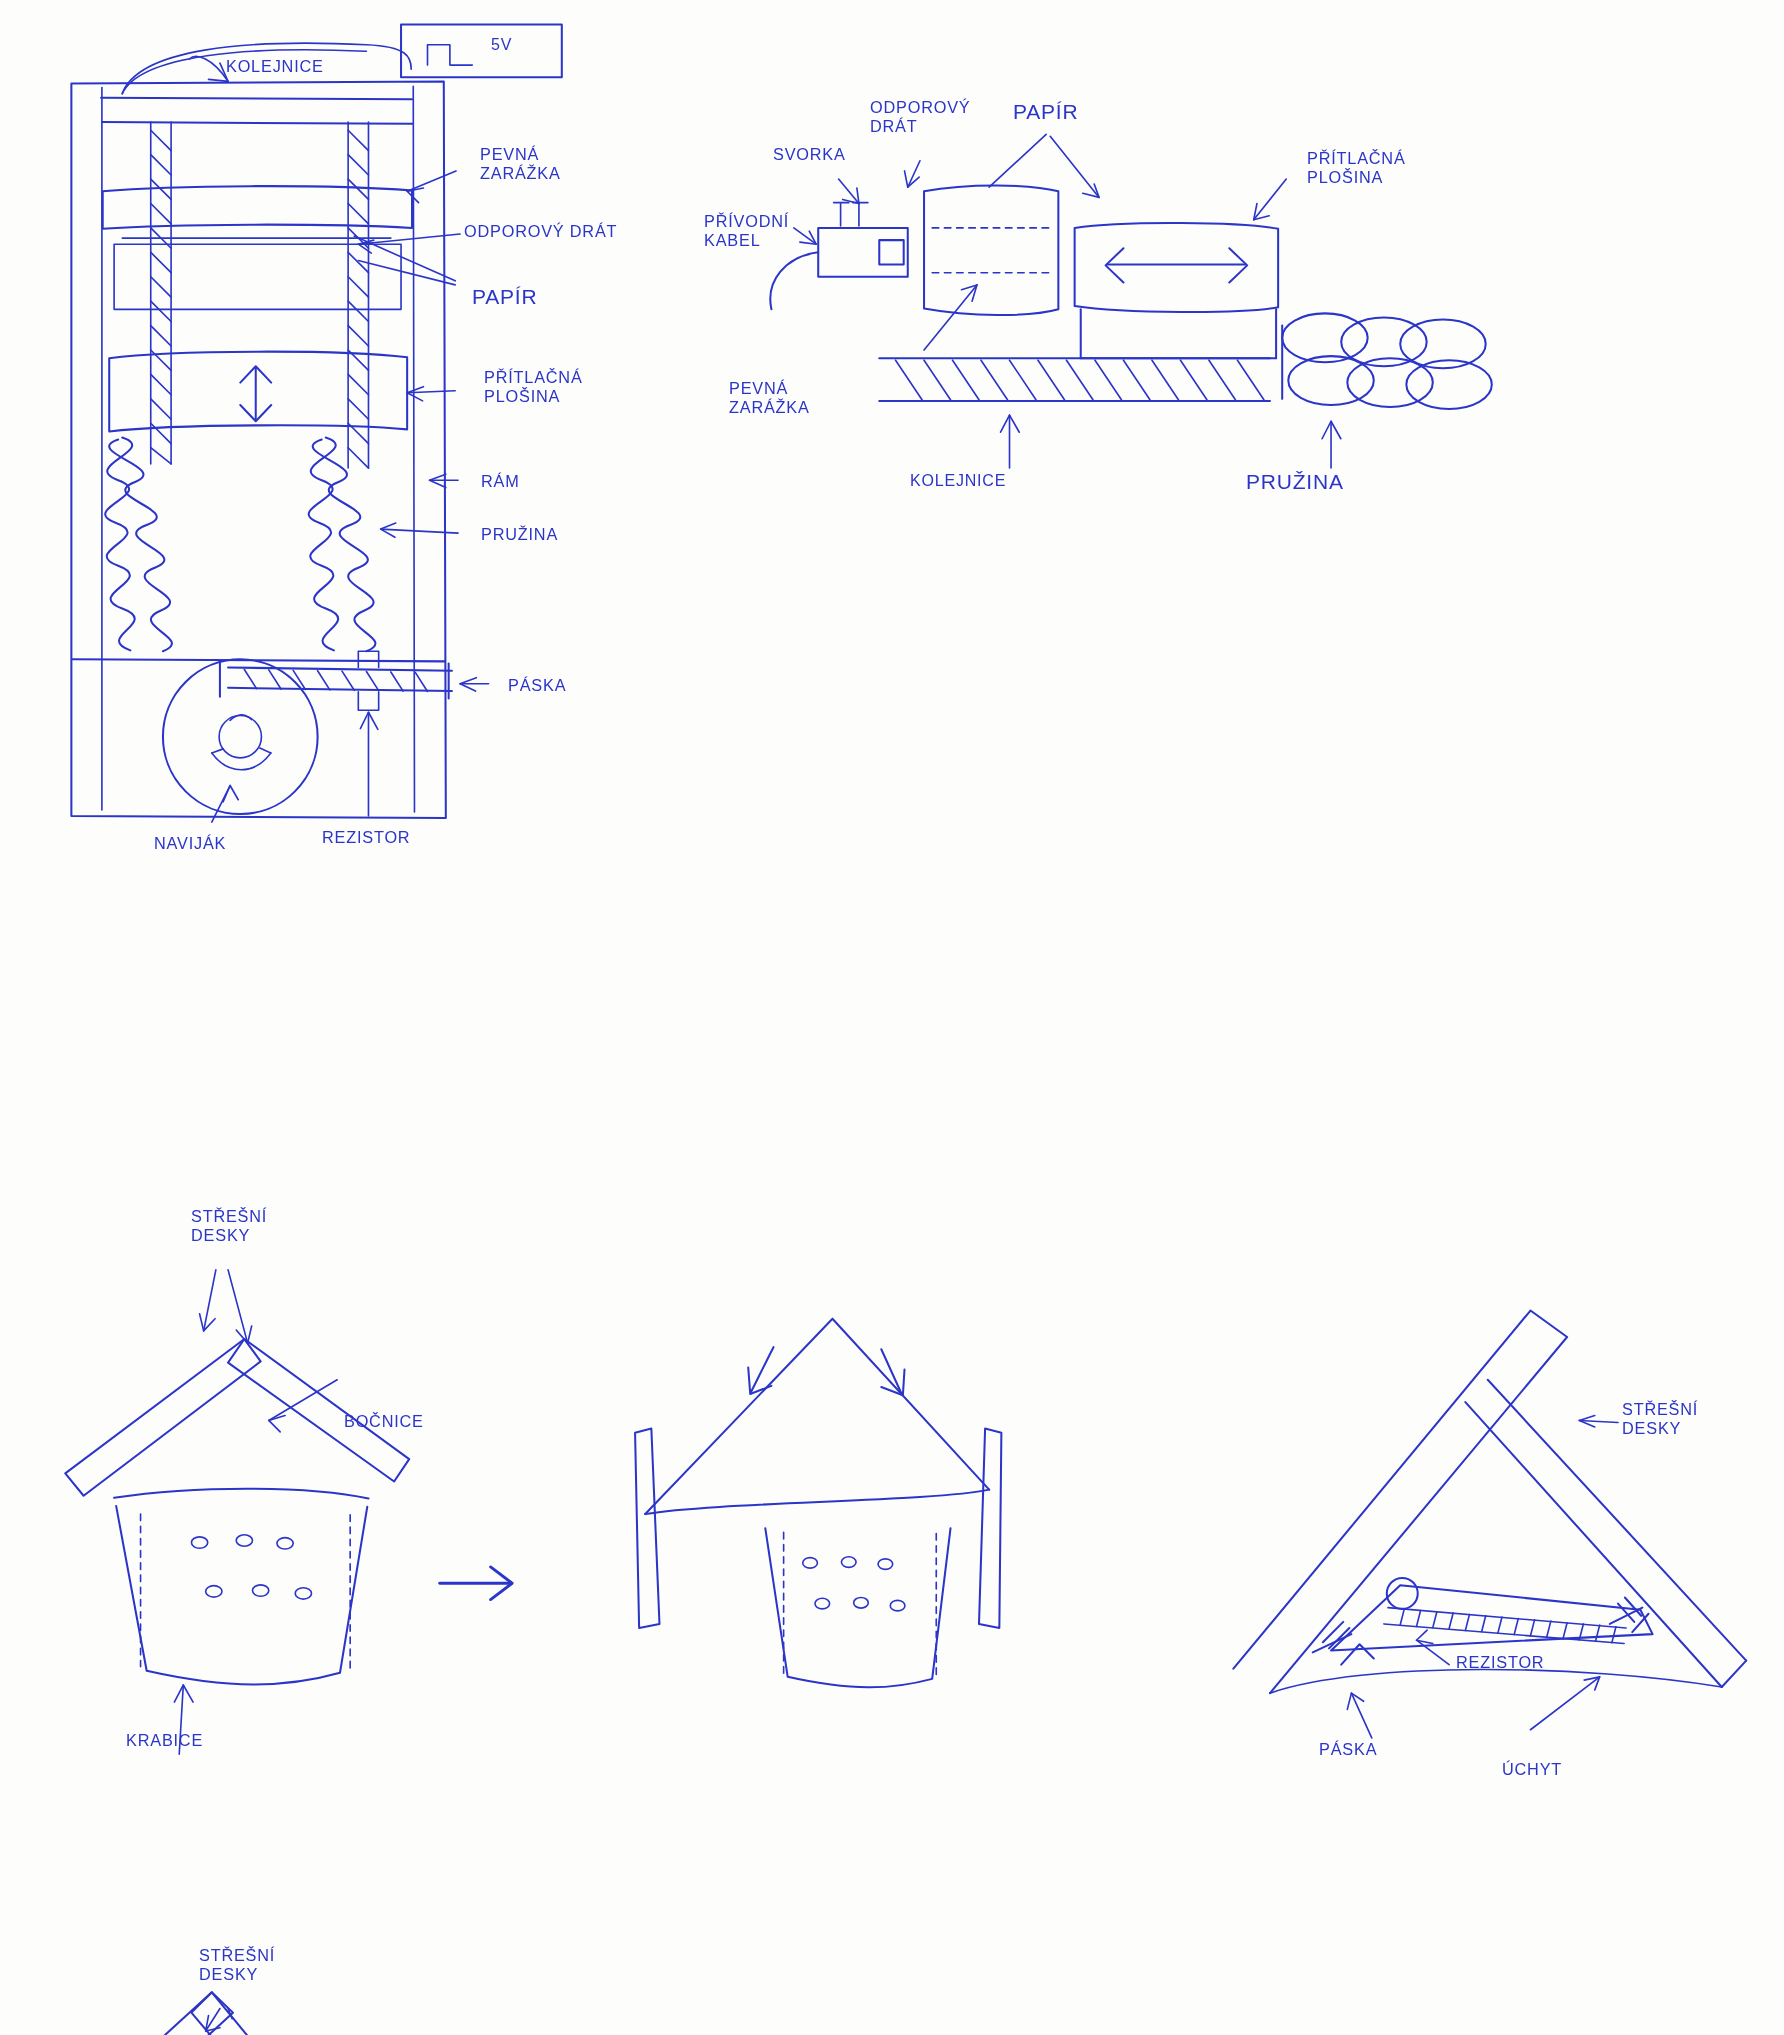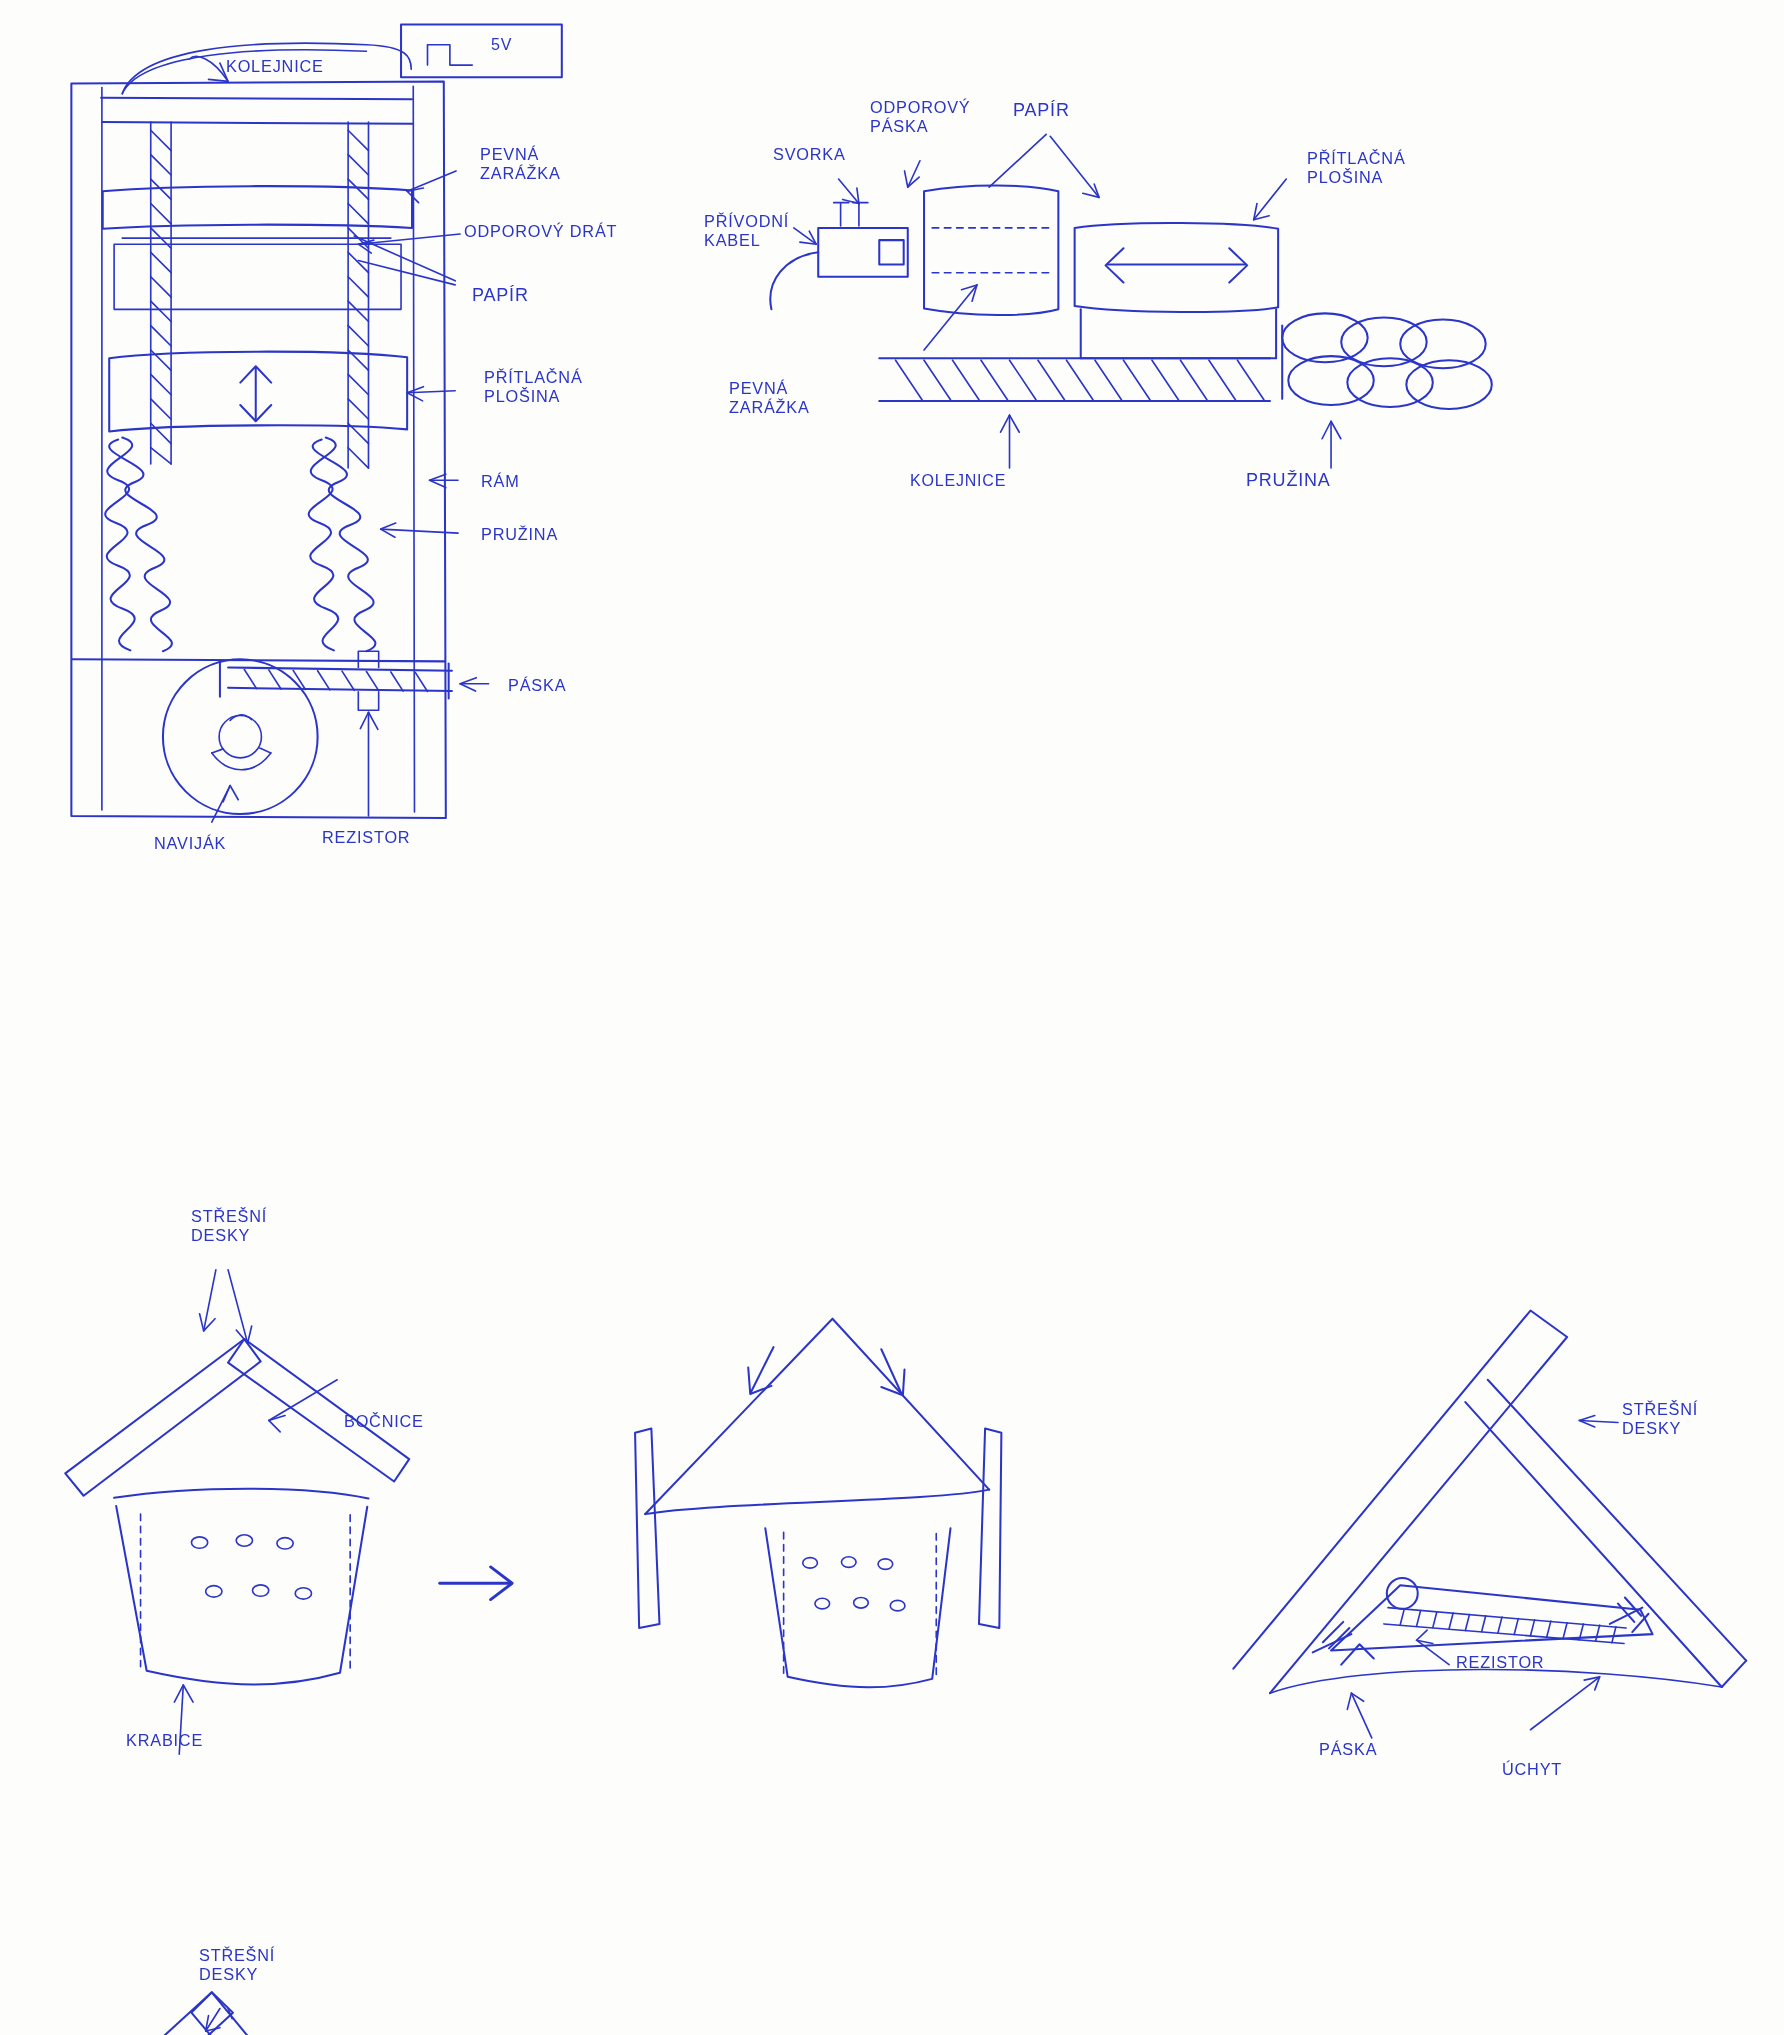--- a/index.html
+++ b/index.html
@@ -13,21 +13,21 @@
   .lbl{
     position:absolute;
     color:#2b35c8;
     font-family:"Liberation Sans",sans-serif;
     letter-spacing:0.8px;
     line-height:1.15;
     white-space:pre;
     transform-origin:left top;
   }
   .md{font-size:16.3px;}
-  .lg{font-size:18px;}
+  .lg{font-size:21px;}
   .xl{font-size:16px;}
   svg{position:absolute;left:0;top:0;overflow:visible;}
   .s{fill:none;stroke:#2b35c8;stroke-linecap:round;stroke-linejoin:round;}
   .s1{stroke-width:4;}
   .s2{stroke-width:5;}
   .s3{stroke-width:7;}
   .dash{stroke-dasharray:16 14;}
 </style>
 </head>
 <body>
@@ -337,21 +337,21 @@
   <div class="lbl md" style="left:484px;top:368px;">PŘÍTLAČNÁ
 PLOŠINA</div>
   <div class="lbl md" style="left:481px;top:472px;">RÁM</div>
   <div class="lbl md" style="left:481px;top:525px;">PRUŽINA</div>
   <div class="lbl md" style="left:508px;top:676px;">PÁSKA</div>
   <div class="lbl md" style="left:110px;top:834px;margin-left:44px;">NAVIJÁK</div>
   <div class="lbl md" style="left:322px;top:828px;">REZISTOR</div>
 
   <div class="lbl md" style="left:773px;top:145px;">SVORKA</div>
   <div class="lbl md" style="left:870px;top:98px;">ODPOROVÝ
-PÁSKA</div>
+DRÁT</div>
   <div class="lbl lg" style="left:1013px;top:100px;">PAPÍR</div>
   <div class="lbl md" style="left:1307px;top:149px;">PŘÍTLAČNÁ
 PLOŠINA</div>
   <div class="lbl md" style="left:704px;top:212px;">PŘÍVODNÍ
 KABEL</div>
   <div class="lbl md" style="left:729px;top:379px;">PEVNÁ
 ZARÁŽKA</div>
   <div class="lbl xl" style="left:910px;top:472px;">KOLEJNICE</div>
   <div class="lbl lg" style="left:1246px;top:470px;">PRUŽINA</div>
 

